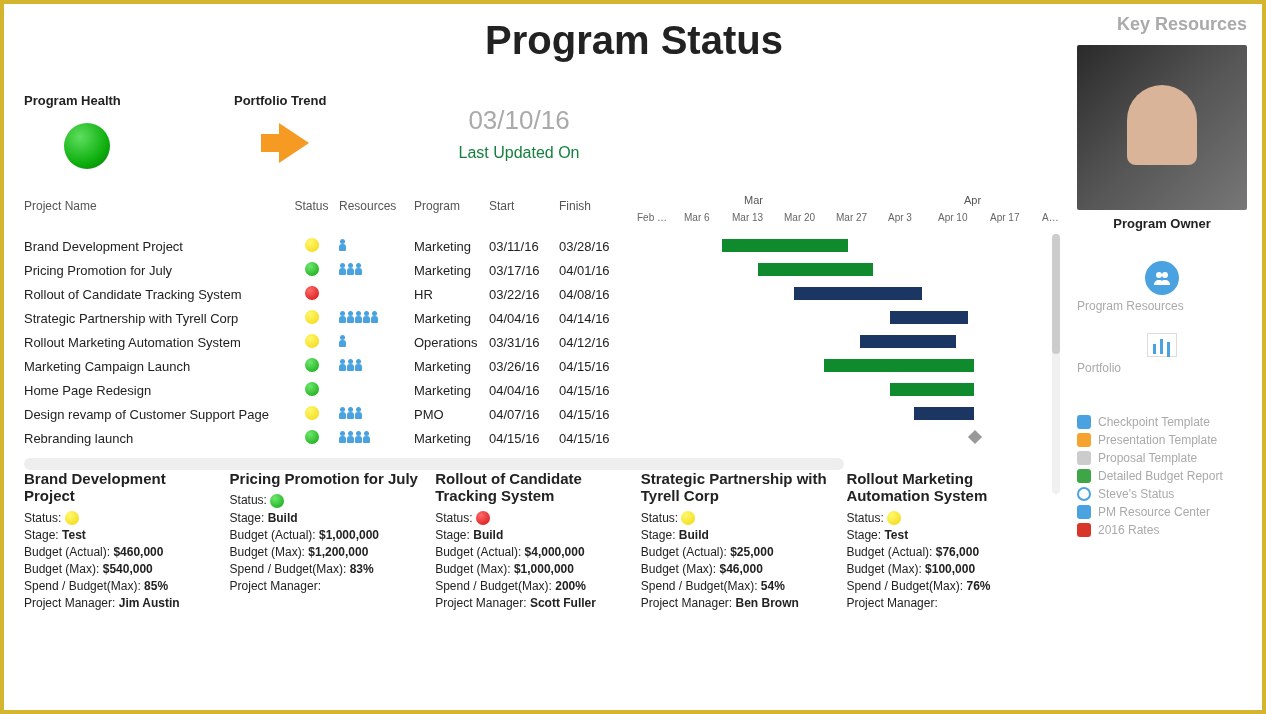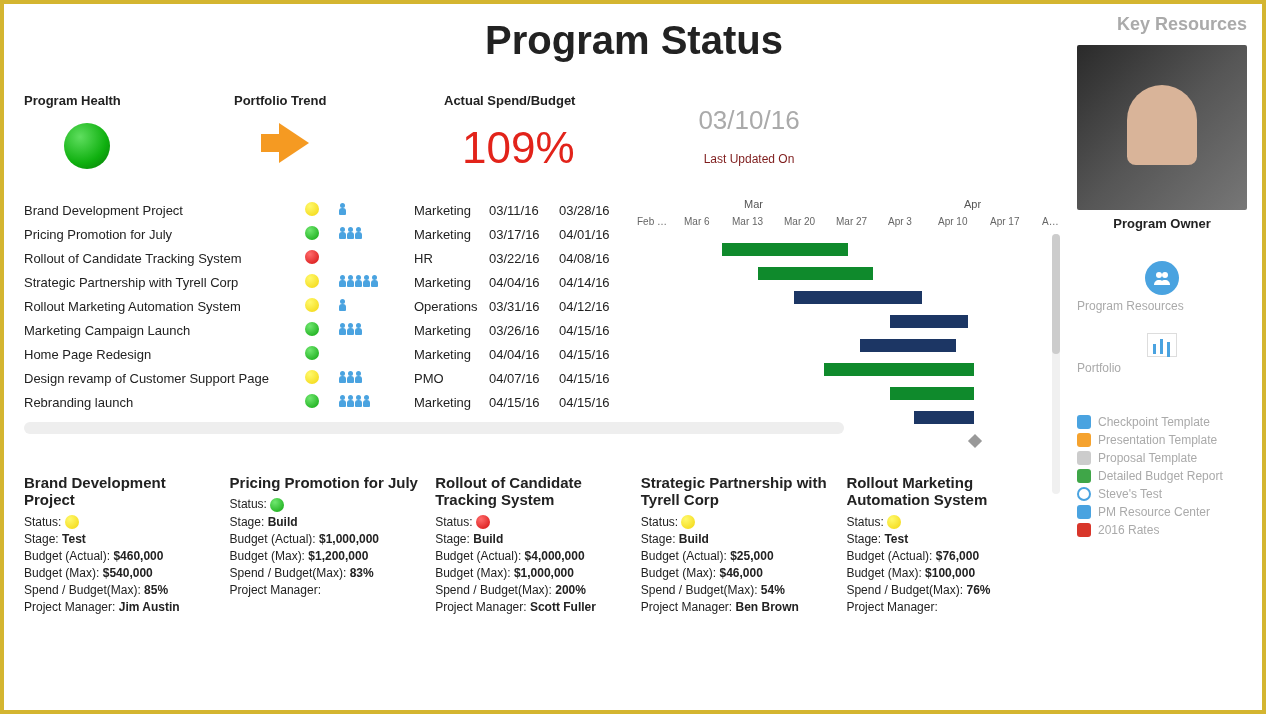--- a/index.html
+++ b/index.html
@@ -9,21 +9,21 @@
   .side { width:200px; padding:10px 15px; font-size:12px;}
   h1.title { text-align:center; font-size:40px; font-weight:bold; margin:4px 0 30px 410px; width:400px;}
   .kpis { display:flex; gap:0; margin-bottom:25px;}
   .kpi { font-size:13px; }
   .kpi .label{font-weight:bold; margin-bottom:15px;}
   .big-green-circle{width:46px;height:46px;border-radius:50%;background:radial-gradient(circle at 35% 30%, #5fde5f 0%, #0fb00f 60%, #087508 100%);margin-left:40px;}
   .arrow-right{width:0;height:0;border-top:20px solid transparent;border-bottom:20px solid transparent;border-left:30px solid #f59a22;position:relative;margin-left:45px;}
   .arrow-right::before{content:"";position:absolute;left:-48px;top:-9px;width:20px;height:18px;background:#f59a22;}
   .kpi-red{color:#e2231a;font-size:44px;font-weight:500;margin-left:18px;}
   .updated-date{color:#aaa;font-size:26px;font-weight:400;}
-  .updated-lbl{color:#7f1d1d;font-size:12px;margin-top:16px;}
+  .updated-lbl{color:#15803d;font-size:16px;margin-top:8px;}
   
   .table-area{position:relative; height:270px;}
   .thead,.trow{display:flex;align-items:center;height:24px;}
   .thead{font-size:12px;color:#555;}
   .col-name{width:260px;}
   .col-status{width:55px;text-align:center;}
   .col-res{width:75px;}
   .col-prog{width:75px;}
   .col-start{width:70px;}
   .col-finish{width:70px;}
@@ -77,31 +77,35 @@
 
     <div class="kpis">
       <div class="kpi" style="width:210px">
         <div class="label">Program Health</div>
         <div class="big-green-circle"></div>
       </div>
       <div class="kpi" style="width:210px">
         <div class="label">Portfolio Trend</div>
         <div class="arrow-right"></div>
       </div>
-      <div class="kpi" style="width:230px">
-        <div class="label">Actual Spend/Budget</div>
-        <div class="kpi-red">109%</div>
-      </div>
       <div class="kpi" style="text-align:center;width:150px;margin-top:12px">
         <div class="updated-date">03/10/16</div>
         <div class="updated-lbl">Last Updated On</div>
       </div>
     </div>
 
     <div class="table-area">
+      <div class="thead">
+        <div class="col-name">Project Name</div>
+        <div class="col-status">Status</div>
+        <div class="col-res">Resources</div>
+        <div class="col-prog">Program</div>
+        <div class="col-start">Start</div>
+        <div class="col-finish">Finish</div>
+      </div>
       <div id="gantt-months">
           <div class="gmonth" style="left: 720px; top: 0px;">Mar</div>
           <div class="gmonth" style="left: 940px; top: 0px;">Apr</div>
         </div>
       <div id="gantt-ticks">
           <div class="gtick" style="left: 613px;">Feb …</div>
           <div class="gtick" style="left: 660px;">Mar 6</div>
           <div class="gtick" style="left: 708px;">Mar 13</div>
           <div class="gtick" style="left: 760px;">Mar 20</div>
           <div class="gtick" style="left: 812px;">Mar 27</div>
@@ -277,21 +281,21 @@
         <div class="side-link">
           <span class="mini-icon mini-grey"></span>
           <span>Proposal Template</span>
         </div>
         <div class="side-link">
           <span class="mini-icon mini-green"></span>
           <span>Detailed Budget Report</span>
         </div>
         <div class="side-link">
           <span class="mini-icon mini-circle"></span>
-          <span>Steve's Test</span>
+          <span>Steve's Status</span>
         </div>
         <div class="side-link">
           <span class="mini-icon mini-blue"></span>
           <span>PM Resource Center</span>
         </div>
         <div class="side-link">
           <span class="mini-icon mini-red"></span>
           <span>2016 Rates</span>
         </div>
       </div>

